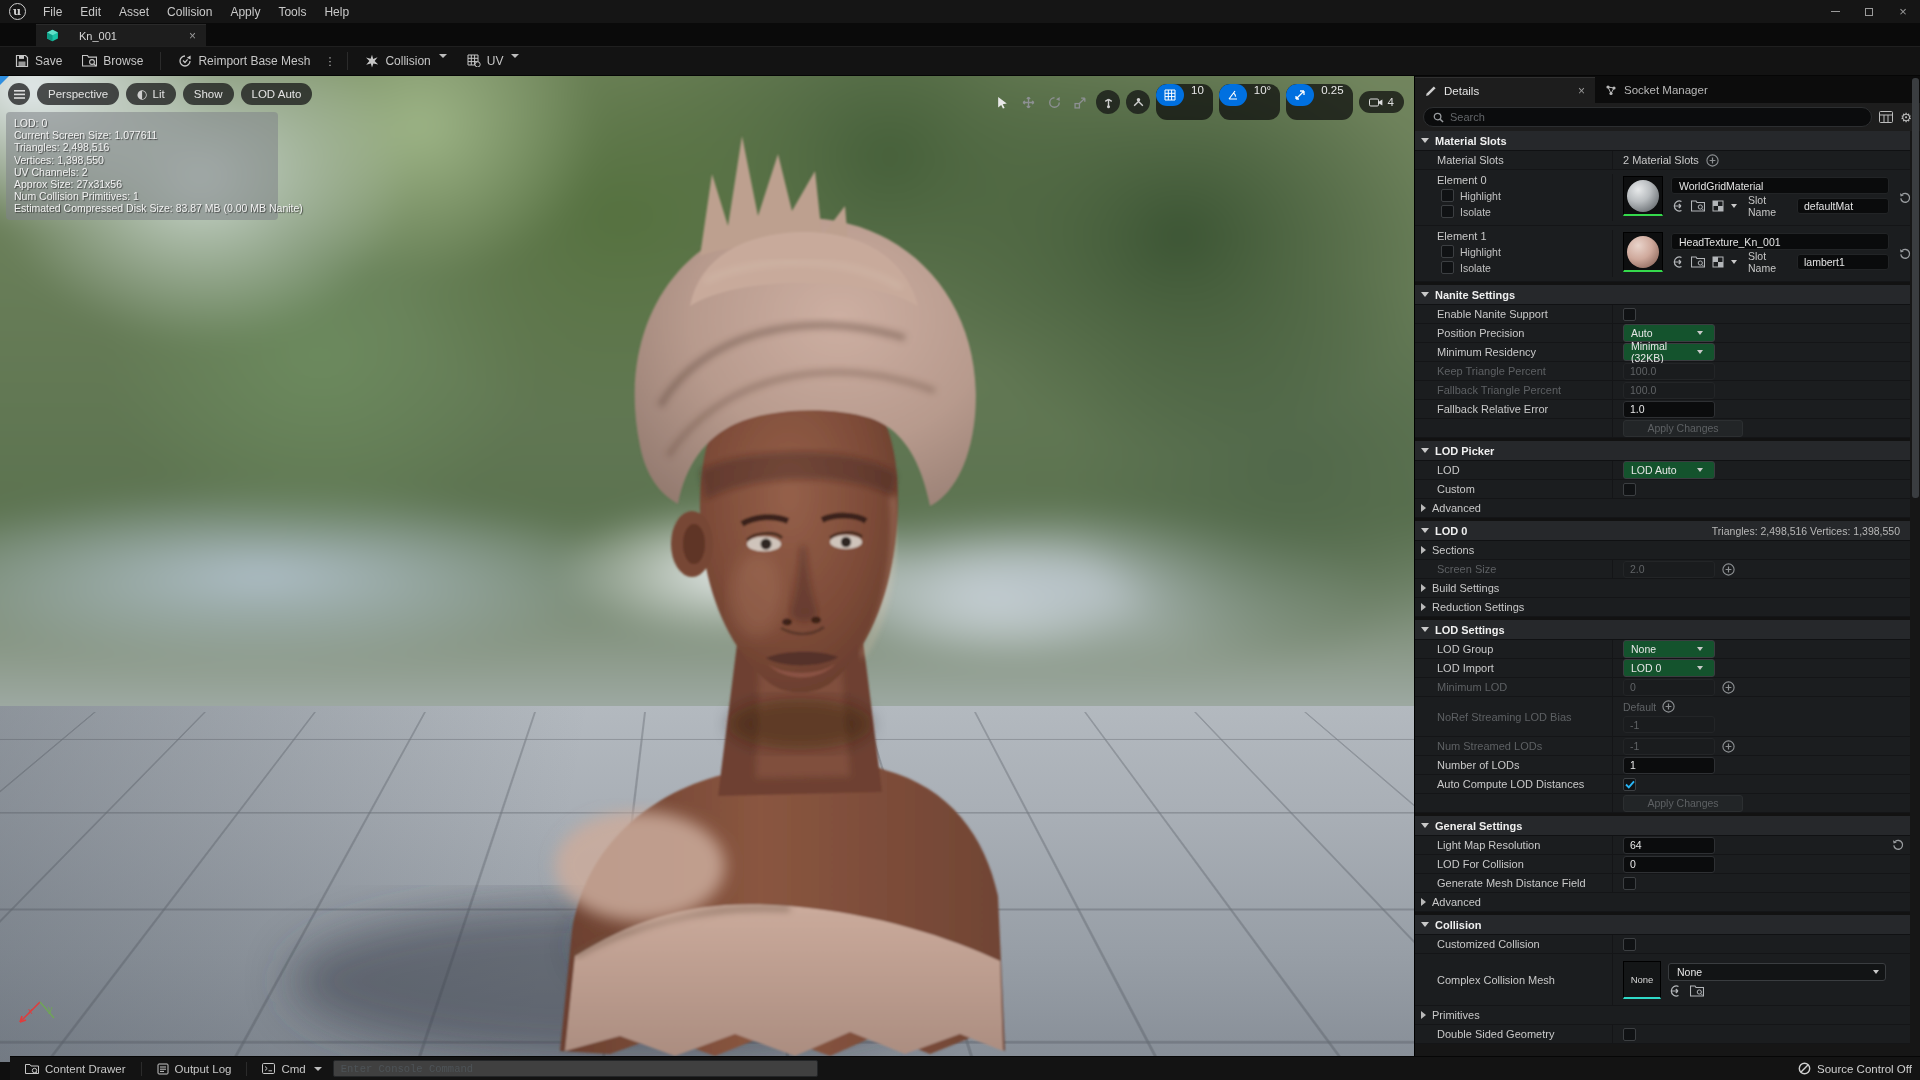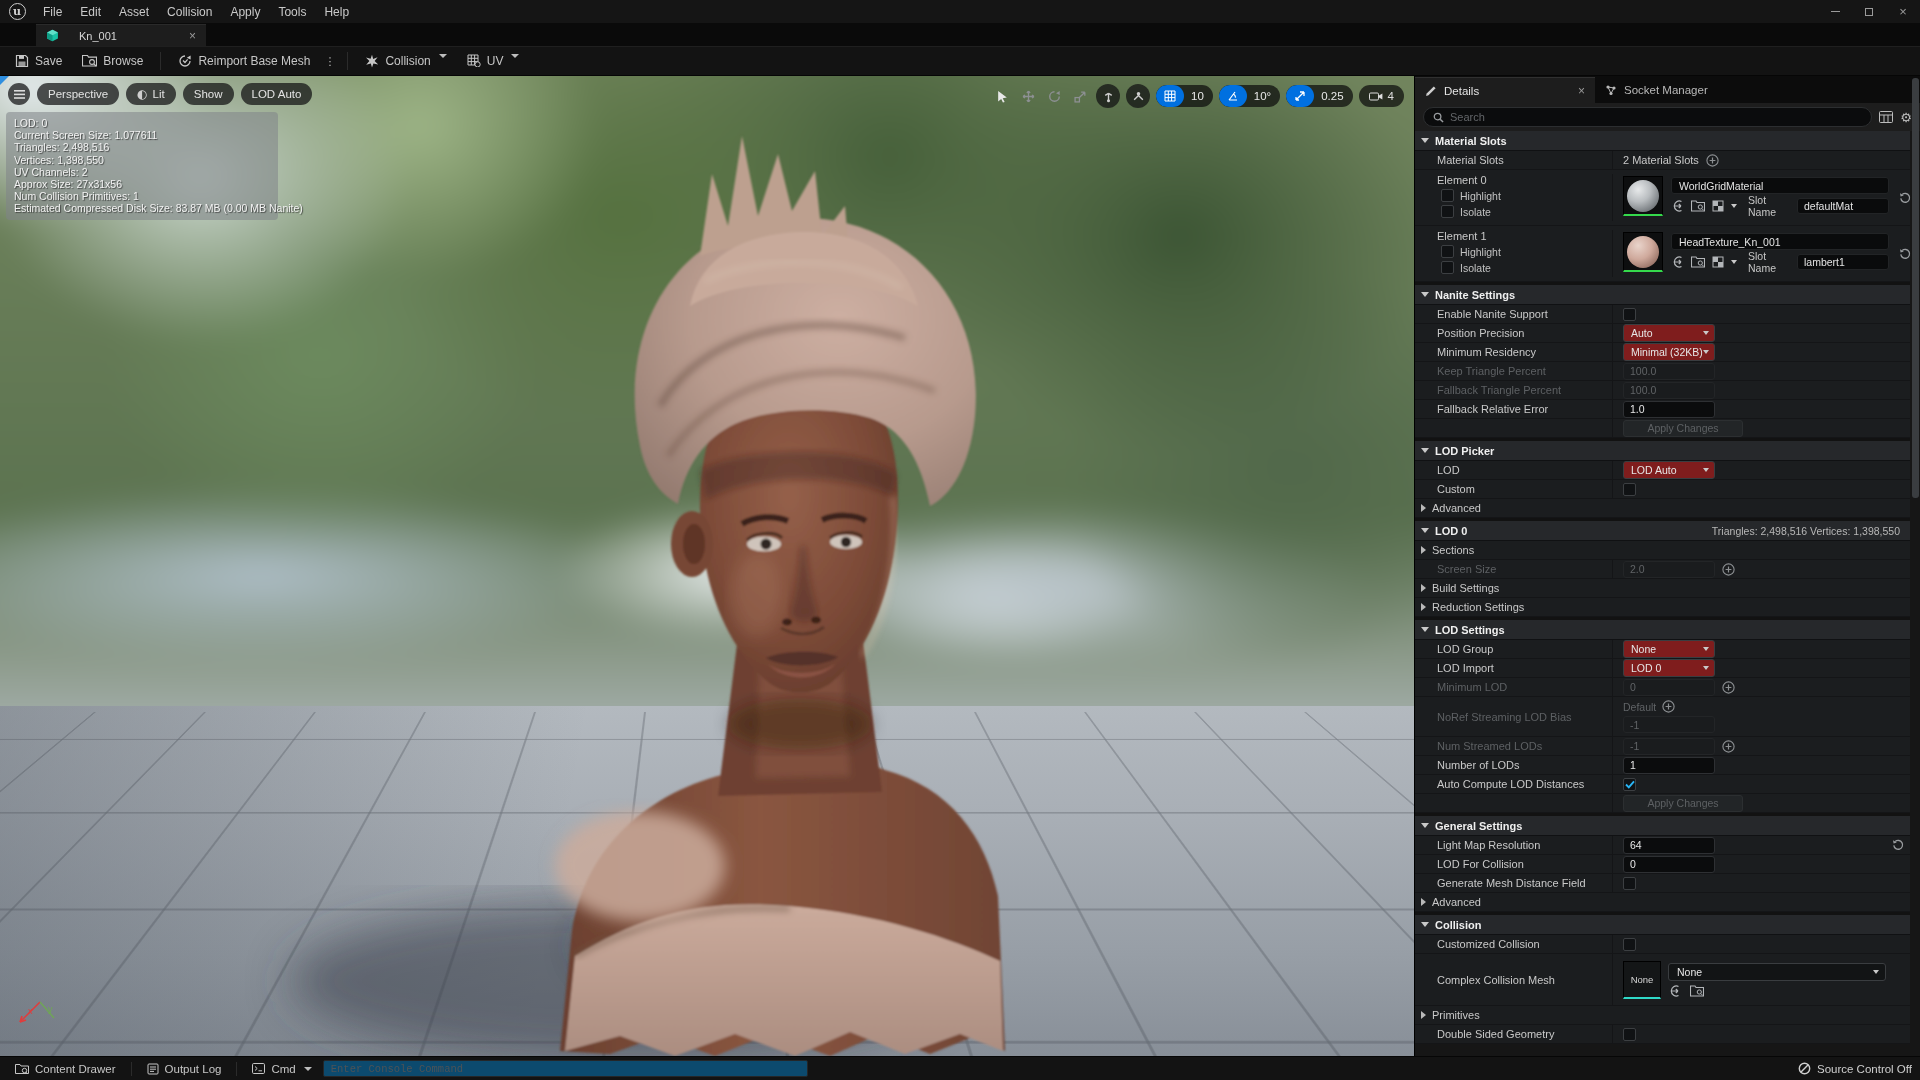--- a/index.html
+++ b/index.html
@@ -70,21 +70,21 @@
   .vp-round { width:22px; height:22px; border-radius:50%; background:rgba(16,17,18,.72); color:#dcdcdc; display:flex; align-items:center; justify-content:center; }
   .vp-pill { height:22px; border-radius:11px; background:rgba(16,17,18,.72); color:#e3e3e3; font-size:11.5px; display:flex; align-items:center; gap:5px; padding:0 11px; }
   .vp-stats { position:absolute; left:6px; top:36px; width:272px; background:rgba(128,132,136,.55); border-radius:4px; padding:5px 8px; z-index:4; }
   .vp-stats .line { color:#f2f2f2; font-size:10.5px; line-height:12.2px; text-shadow:1px 1px 1px rgba(40,40,40,.75); white-space:nowrap; }
 
   
   .vp-topright { position:absolute; right:10px; top:8px; display:flex; align-items:center; gap:6px; z-index:5; }
   .vpt-ico { width:20px; height:20px; display:flex; align-items:center; justify-content:center; color:#8d9093; }
   .vpt-ico.bright { color:#e8e8e8; }
   .vp-roundbtn { width:24px; height:24px; border-radius:50%; background:rgba(16,17,18,.72); color:#cfcfcf; display:flex; align-items:center; justify-content:center; }
-  .snap-group { height:22px; border-radius:11px; background:rgba(12,12,13,.72); display:flex; align-items:center; overflow:hidden; }
+  .snap-group { height:36px; border-radius:11px; background:rgba(12,12,13,.72); display:flex; align-items:flex-start; overflow:hidden; }
   .snap-on { background:#0070e0; color:#fff; height:22px; display:flex; align-items:center; justify-content:center; padding:0 8px; border-radius:11px; }
   .snap-val { color:#e8e8e8; font-size:11.5px; padding:0 9px 0 7px; }
   .cam-group { height:22px; border-radius:11px; background:rgba(12,12,13,.72); color:#dedede; display:flex; align-items:center; gap:5px; padding:0 10px; font-size:11.5px; }
 
   
   .axis-gizmo { position:absolute; left:14px; bottom:30px; z-index:4; }
 
   
   .details { width:506px; background:#161616; border-left:1px solid #000; display:flex; flex-direction:column; position:relative; }
   .d-tabs { height:27px; background:#0c0c0c; display:flex; align-items:flex-end; flex:0 0 auto; }
@@ -106,21 +106,21 @@
   .prow .plabel { width:197px; flex:0 0 auto; padding-left:22px; font-size:11px; color:#c9c9c9; white-space:nowrap; overflow:hidden; }
   .prow .plabel.dis { color:#5d6063; }
   .prow .pval { flex:1; display:flex; align-items:center; gap:7px; padding-left:10px; border-left:1px solid #141517; align-self:stretch; }
   .prow.collapsed { padding-left:6px; gap:6px; }
   .prow.collapsed .carrow { width:0; height:0; border-top:4px solid transparent; border-bottom:4px solid transparent; border-left:5px solid #b9b9b9; }
   .prow.collapsed .clabel { font-size:11px; color:#c9c9c9; }
   .ue-check { width:13px; height:13px; background:#101214; border:1px solid #3c3f42; border-radius:2px; display:flex; align-items:center; justify-content:center; }
   .ue-check svg { display:block; }
   .ue-input { width:92px; height:17px; background:#0b0c0d; border:1px solid #2e3033; border-radius:3px; color:#e6e6e6; font-size:10.5px; padding:0 6px; display:flex; align-items:center; }
   .ue-input.dis { background:#1a1c1e; color:#606366; border-color:#232527; }
-  .ue-drop { width:92px; height:18px; background:#7f1d1d; border:1px solid #3a3d40; border-radius:3px; color:#e6e6e6; font-size:10.5px; padding:0 5px 0 7px; display:flex; align-items:center; justify-content:space-between; }
+  .ue-drop { width:92px; height:18px; background:#14532d; border:1px solid #3a3d40; border-radius:3px; color:#e6e6e6; font-size:10.5px; padding:0 11px 0 7px; display:flex; align-items:center; justify-content:space-between; }
   .drop-caret { width:0; height:0; border-left:3.5px solid transparent; border-right:3.5px solid transparent; border-top:4px solid #c9c9c9; }
   .ue-btn { width:120px; height:17px; background:#222527; border:1px solid #2c2f31; border-radius:3px; color:#5d6063; font-size:10.5px; display:flex; align-items:center; justify-content:center; }
   .plus-ico, .reset-ico { color:#8d9093; }
   .reset-right { margin-left:auto; margin-right:6px; color:#9a9da0; }
   
   .mat-row { display:flex; background:#1b1d1f; border-bottom:1px solid #141517; padding:4px 0; }
   .mat-left { width:197px; flex:0 0 auto; padding-left:22px; }
   .mat-left .el-name { font-size:11px; color:#c9c9c9; margin-bottom:3px; }
   .mat-chk-line { display:flex; align-items:center; gap:6px; margin:3px 0 0 4px; font-size:10.5px; color:#c2c2c2; }
   .mat-right { flex:1; display:flex; gap:8px; padding:2px 8px 2px 10px; border-left:1px solid #141517; }
@@ -138,24 +138,24 @@
   .noref-val { display:flex; flex-direction:column; gap:3px; padding:3px 0; }
   .noref-top { display:flex; align-items:center; gap:6px; font-size:10.5px; color:#606366; }
   
   .asset-thumb { width:38px; height:38px; background:#141617; border:1px solid #000; border-bottom:2px solid #2fd9c7; color:#d6d6d6; font-size:9.5px; display:flex; align-items:center; justify-content:center; flex:0 0 auto; }
   .asset-stack { display:flex; flex-direction:column; gap:4px; }
   .asset-drop { width:218px; height:18px; background:#121415; border:1px solid #3a3d40; border-radius:3px; color:#e6e6e6; font-size:10.5px; padding:0 6px 0 8px; display:flex; align-items:center; justify-content:space-between; }
   .asset-tools { display:flex; gap:9px; color:#b3b6b9; }
   .d-scroll { position:absolute; right:1px; top:2px; width:7px; height:420px; background:#3a3d40; border-radius:3px; }
 
   
-  .statusbar { height:24px; background:#131313; border-top:1px solid #060606; display:flex; align-items:center; color:#c6c6c6; font-size:11.5px; flex:0 0 auto; padding:0 6px; gap:2px; position:relative; }
+  .statusbar { height:24px; background:#131313; border-top:1px solid #060606; display:flex; align-items:center; color:#c6c6c6; font-size:11.5px; flex:0 0 auto; padding:0 6px; gap:2px; position:relative;margin-left:10px; }
   .sb-btn { display:flex; align-items:center; gap:6px; padding:3px 9px; border-radius:3px; }
   .sb-sep { width:1px; height:14px; background:#2b2b2b; margin:0 4px; }
-  .console-input { width:485px; height:17px; background:#0c4a6e; border:1px solid #242628; border-radius:2px; display:flex; align-items:center; padding:0 7px;justify-content:center; }
+  .console-input { width:485px; height:17px; background:#404040; border:1px solid #242628; border-radius:2px; display:flex; align-items:center; padding:0 7px;justify-content:center; }
   .console-input input { background:transparent; border:none; outline:none; width:100%; color:#9aa0a4; font-size:10.5px; font-family:"Liberation Mono", monospace; }
   .console-input input::placeholder { color:#4d5357; }
   .sb-right { position:absolute; right:8px; display:flex; align-items:center; gap:6px; color:#cfcfcf; }
 </style>
 </head>
 <body>
 
 <div class="app">
 
   <div class="menubar">

